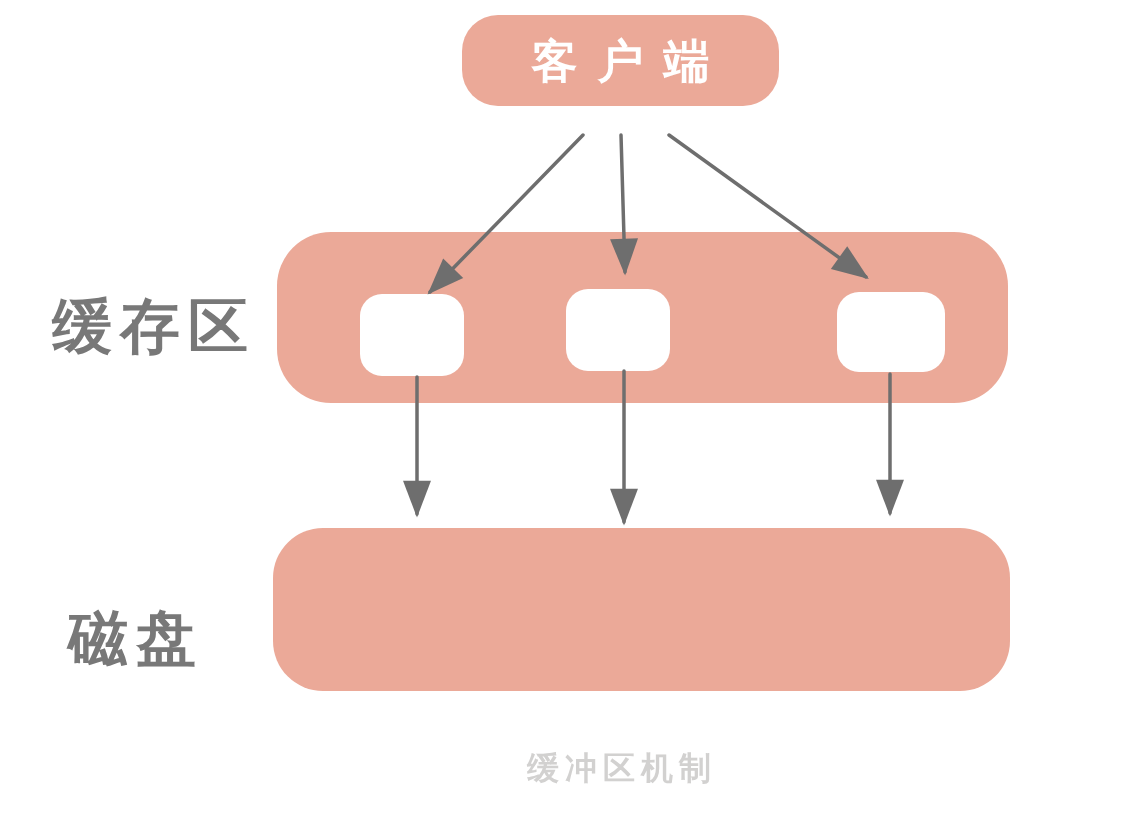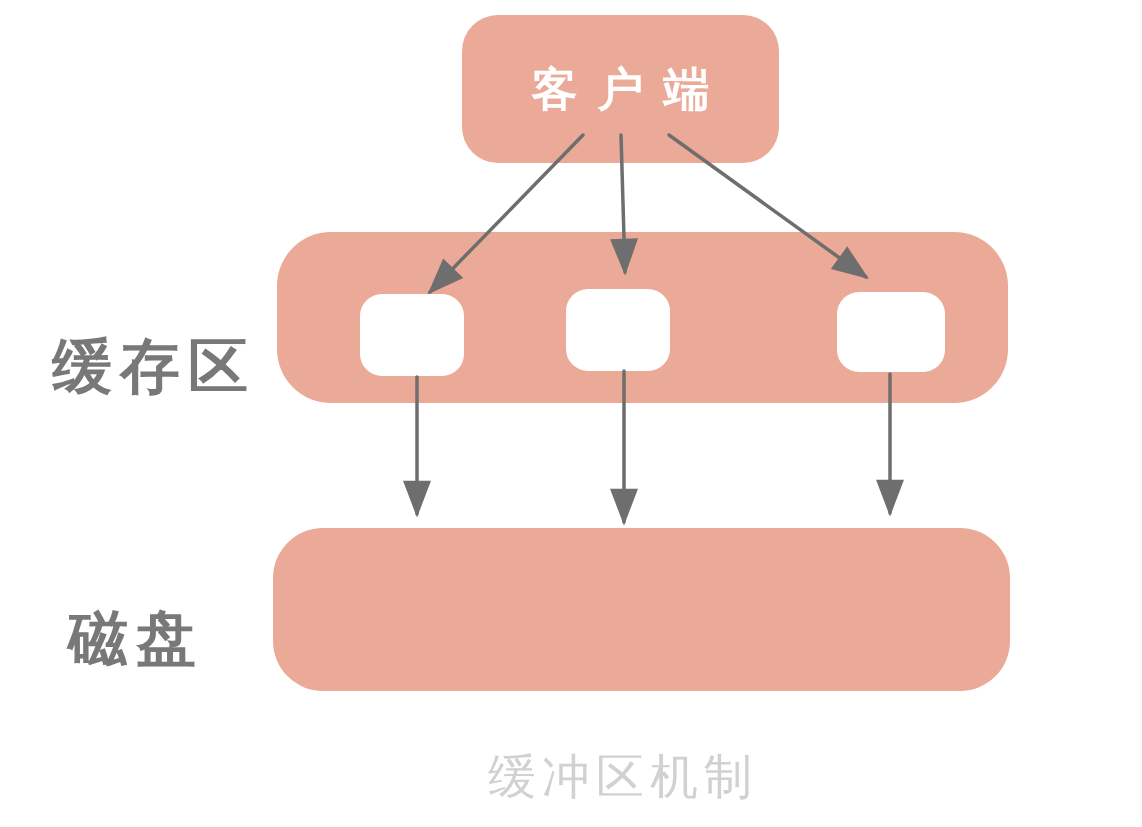--- a/index.html
+++ b/index.html
@@ -14,21 +14,21 @@
     height: 827px;
     overflow: hidden;
     background: var(--background, #ffffff);
   }
   .node, .band, .slot {
     position: absolute;
     box-sizing: border-box;
   }
   .client {
     left: 462px; top: 15px;
-    width: 317px; height: 148px;
+    width: 317px; height: 91px;
     background: var(--node-fill, #EBA998);
     border-radius: 36px;
     display: flex;
     align-items: center;
     justify-content: center;
   }
   .client .node-label {
     color: var(--node-text, #ffffff);
     font-size: 46px;
     font-weight: bold;
@@ -56,28 +56,28 @@
     border-radius: 50px;
   }
   .side-label {
     position: absolute;
     color: var(--label, #787878);
     font-size: 60px;
     font-weight: bold;
     letter-spacing: 8px;
     line-height: 1;
   }
-  .buffer-label { left: 52px; top: 296px; margin-top: 40px; }
+  .buffer-label { left: 52px; top: 296px; }
   .disk-label  { left: 68px; top: 608px; }
   .caption {
     position: absolute;
-    left: 488px; top: 752px;
+    left: 527px; top: 752px;
     color: var(--caption, #D2D1D0);
-    font-size: 48px;
-    font-weight: normal;
+    font-size: 32px;
+    font-weight: bold;
     letter-spacing: 6px;
     line-height: 1;
   }
   .arrows {
     position: absolute;
     left: 0; top: 0;
     width: 1142px;
     height: 827px;
     pointer-events: none;
   }

